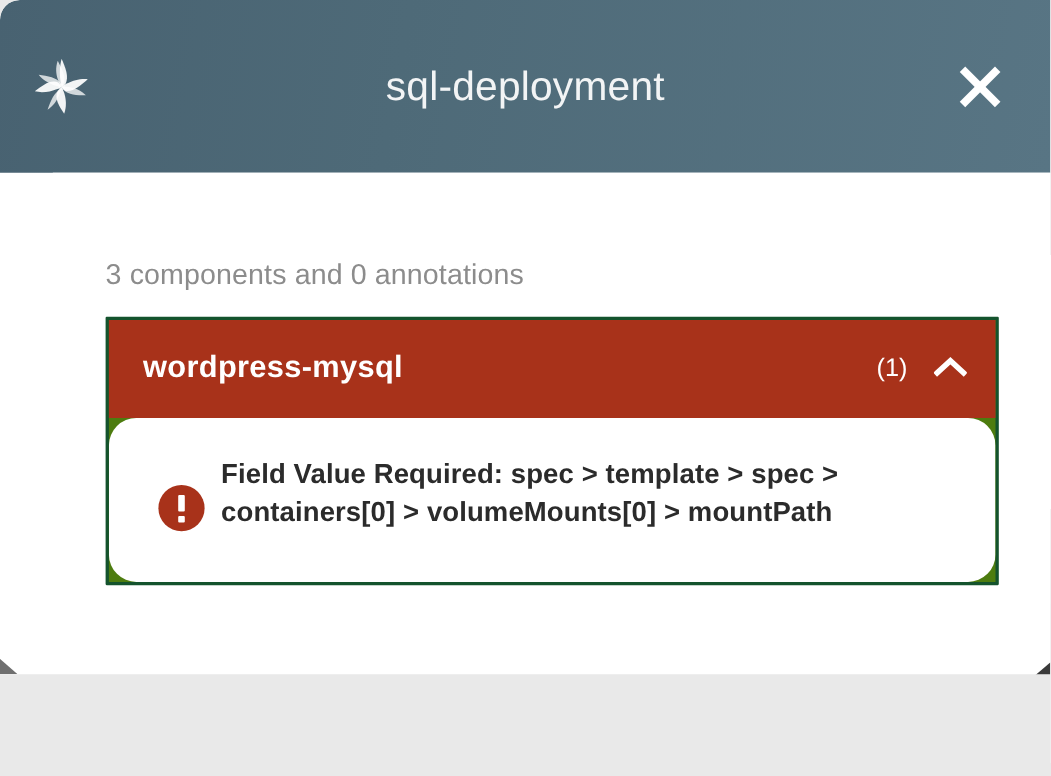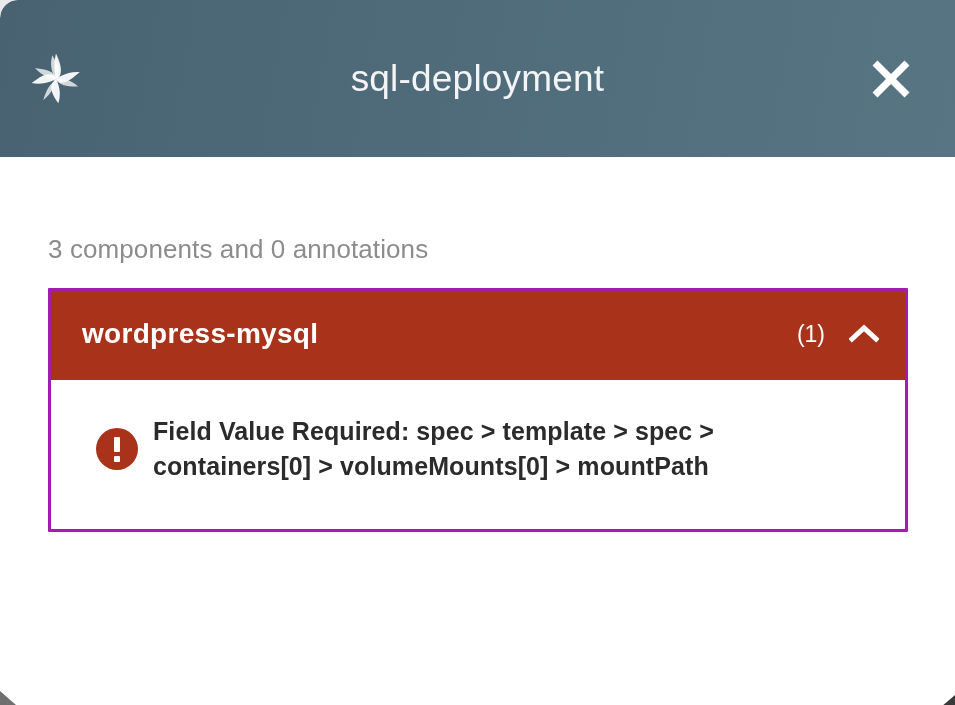--- a/index.html
+++ b/index.html
@@ -19,21 +19,21 @@
     height: 705px;
     background: #e9e9e9;
   }
 
   
   .dialog {
     position: absolute;
     left: 0;
     top: 0;
     width: 955px;
-    height: 705px;
+    height: 613px;
     background: #ffffff;
     border-top-left-radius: 18px;
     overflow: hidden;
   }
 
   
   .titlebar {
     position: relative;
     height: 157px;
     background: linear-gradient(100deg, #486271 0%, #4e6a78 38%, #587584 100%);
@@ -76,20 +76,21 @@
     justify-content: center;
     cursor: pointer;
   }
   .close-button svg { display: block; }
 
   
   .body {
     position: relative;
     padding: 17px;
     background: #ffffff;
+    margin-left: 48px;
   }
 
   .summary-row {
     display: flex;
     align-items: baseline;
     justify-content: space-between;
     padding: 60px 30px 0 31px;
   }
 
   .summary-left {
@@ -104,21 +105,21 @@
     color: #a8321a;
     font-size: 26px;
     font-weight: 400;
     letter-spacing: 0.1px;
     white-space: nowrap;
   }
 
   
   .panel {
     margin: 23px 30px 0 31px;
-    border: 3px solid #a21caf;
+    border: 3px solid #14532d;
     border-radius: 1px;
     background: #4d7c0f;
     overflow: hidden;
   }
 
   .panel-header {
     background: #a8321a;
     height: 92px;
     margin: -3px -3px 0 -3px;
     display: flex;
@@ -149,22 +150,23 @@
     display: flex;
     align-items: center;
     justify-content: center;
     cursor: pointer;
   }
 
   .panel-body {
     background: #ffffff;
     padding: 34px 30px 46px 30px;
     display: flex;
-    align-items: center;
+    align-items: flex-end;
     gap: 0;
+    border-radius: 25px;
   }
 
   .error-icon-wrap {
     width: 72px;
     flex: 0 0 72px;
     display: flex;
     align-items: center;
     justify-content: center;
   }
 

